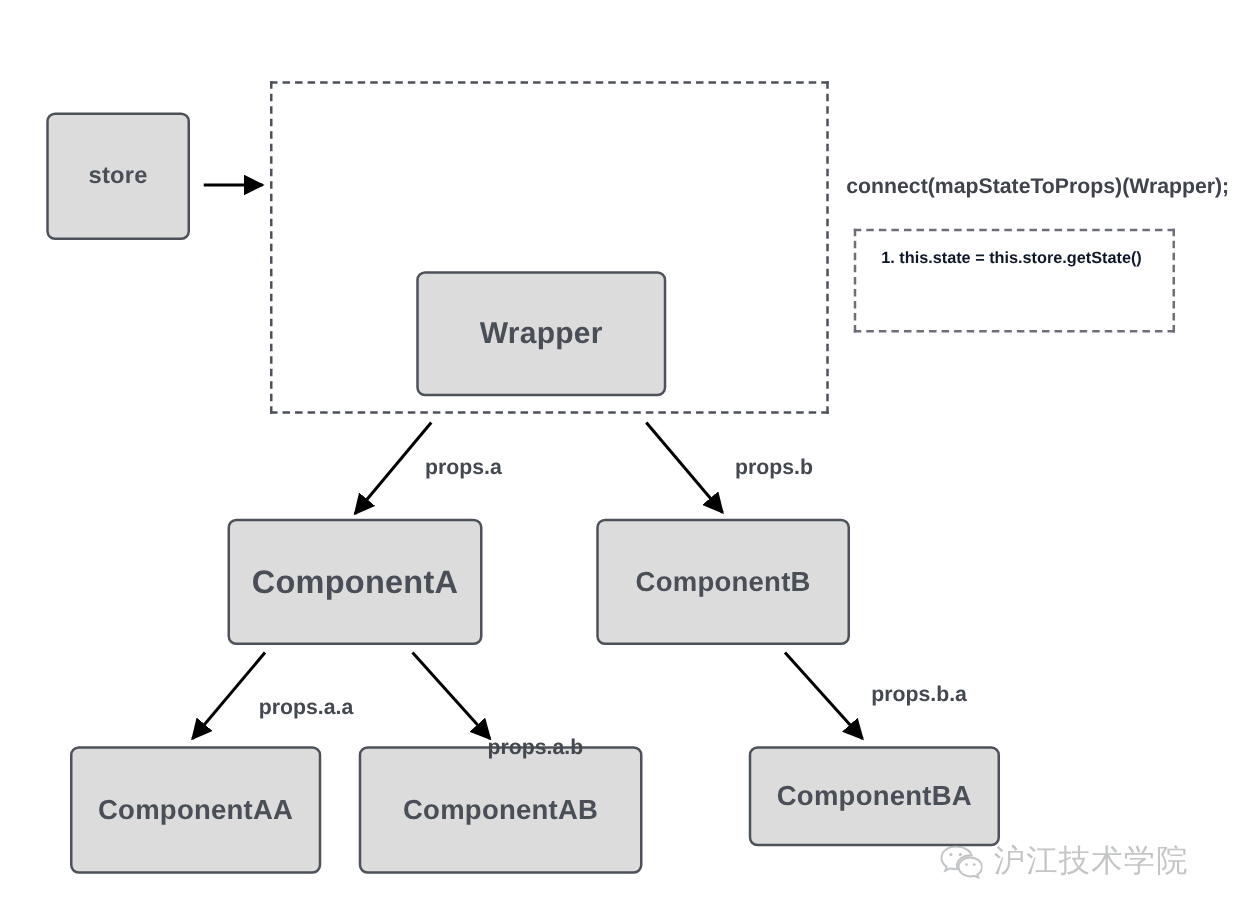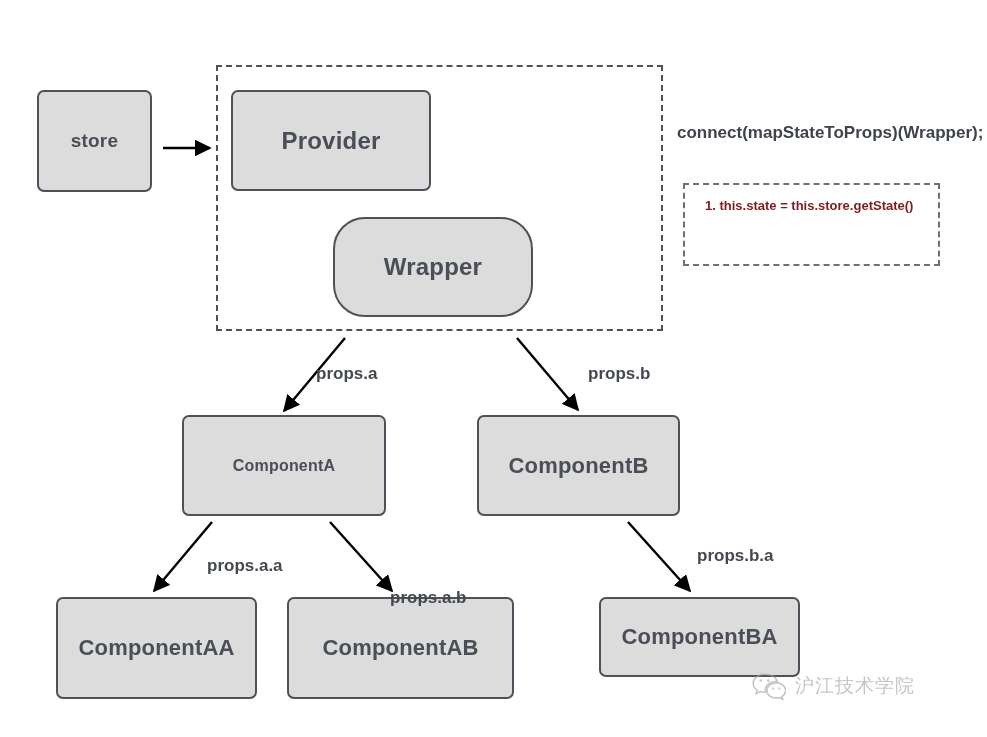--- a/index.html
+++ b/index.html
@@ -35,91 +35,91 @@
     justify-content: center;
     color: #4a4e57;
     font-weight: bold;
     letter-spacing: 0.2px;
   }
   .node-label { pointer-events: none; }
 
   #node-store      { left: 37px;  top: 90px;  width: 115px; height: 102px; font-size: 19px; text-align: center; }
   #node-provider   { left: 231px; top: 90px;  width: 200px; height: 101px; font-size: 24px; }
   #node-container  { left: 447px; top: 90px;  width: 200px; height: 101px; font-size: 24px; }
-  #node-wrapper    { left: 333px; top: 217px; width: 200px; height: 100px; font-size: 24px; border-radius: 32px; }
-  #node-component-a  { left: 182px; top: 415px; width: 204px; height: 101px; font-size: 16px; }
+  #node-wrapper    { left: 333px; top: 217px; width: 200px; height: 100px; font-size: 24px; }
+  #node-component-a  { left: 182px; top: 415px; width: 204px; height: 101px; font-size: 26px; }
   #node-component-b  { left: 477px; top: 415px; width: 203px; height: 101px; font-size: 22px; }
   #node-component-aa { left: 56px;  top: 597px; width: 201px; height: 102px; font-size: 22px; }
   #node-component-ab { left: 287px; top: 597px; width: 227px; height: 102px; font-size: 22px; }
   #node-component-ba { left: 599px; top: 597px; width: 201px; height: 80px; font-size: 22px; }
 
   #group-box {
     position: absolute;
     left: 216px;
     top: 65px;
     width: 447px;
     height: 266px;
     box-sizing: border-box;
     border: 2px dashed #4d5159;
     background: transparent;
   }
 
   #connect-caption {
     position: absolute;
     left: 677px;
-    top: 123px;
+    top: 139px;
     font-size: 17px;
     font-weight: bold;
     color: #3f434b;
     white-space: nowrap;
   }
 
   #note-box {
     position: absolute;
     left: 683px;
     top: 183px;
     width: 257px;
     height: 83px;
     box-sizing: border-box;
     border: 2px dashed #6d7078;
     padding: 13px 0 0 20px;
   }
   .note-line {
     font-size: 13px;
     font-weight: bold;
-    color: #7f1d1d;
+    color: #0f172a;
     white-space: nowrap;
     margin-bottom: 12px;
   }
 
   .edge-label {
     position: absolute;
     font-size: 17px;
     font-weight: bold;
     color: #44484f;
     white-space: nowrap;
   }
-  #label-props-a   { left: 316px; top: 364px; }
+  #label-props-a   { left: 340px; top: 364px; }
   #label-props-b   { left: 588px; top: 364px; }
   #label-props-a-a { left: 207px; top: 546px; margin-top: 10px; }
   #label-props-a-b { left: 390px; top: 546px; margin-top: 42px; }
   #label-props-b-a { left: 697px; top: 546px; }
 
   #watermark {
     position: absolute;
     left: 752px;
     top: 672px;
     display: flex;
     align-items: center;
     gap: 9px;
     opacity: 0.62;
   }
   #watermark-text {
     font-family: "DejaVu Sans", sans-serif;
-    font-size: 19px;
+    font-size: 25px;
     color: #9fa2a6;
     letter-spacing: 1px;
     white-space: nowrap;
   }
 </style>
 </head>
 <body>
 
 <div id="canvas">
 
@@ -139,23 +139,20 @@
       <line x1="628" y1="522" x2="690" y2="591"></line>
     </g>
   </svg>
 
   <div class="node" id="node-store">
     <span class="node-label">store</span>
   </div>
 
   <div id="group-box"></div>
 
-  <div class="node" id="node-provider">
-    <span class="node-label">Provider</span>
-  </div>
 
 
   <div class="node" id="node-wrapper">
     <span class="node-label">Wrapper</span>
   </div>
 
   <div id="connect-caption">connect(mapStateToProps)(Wrapper);</div>
 
   <div id="note-box">
     <div class="note-line">1. this.state = this.store.getState()</div>

